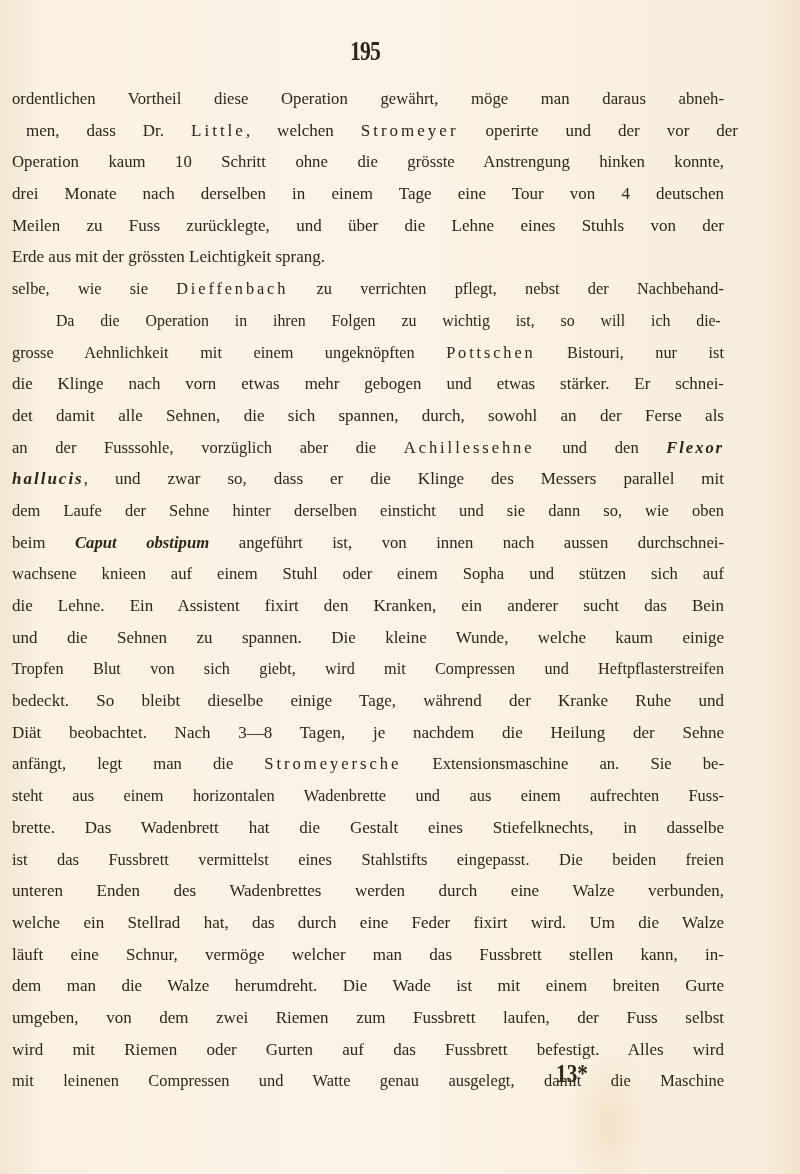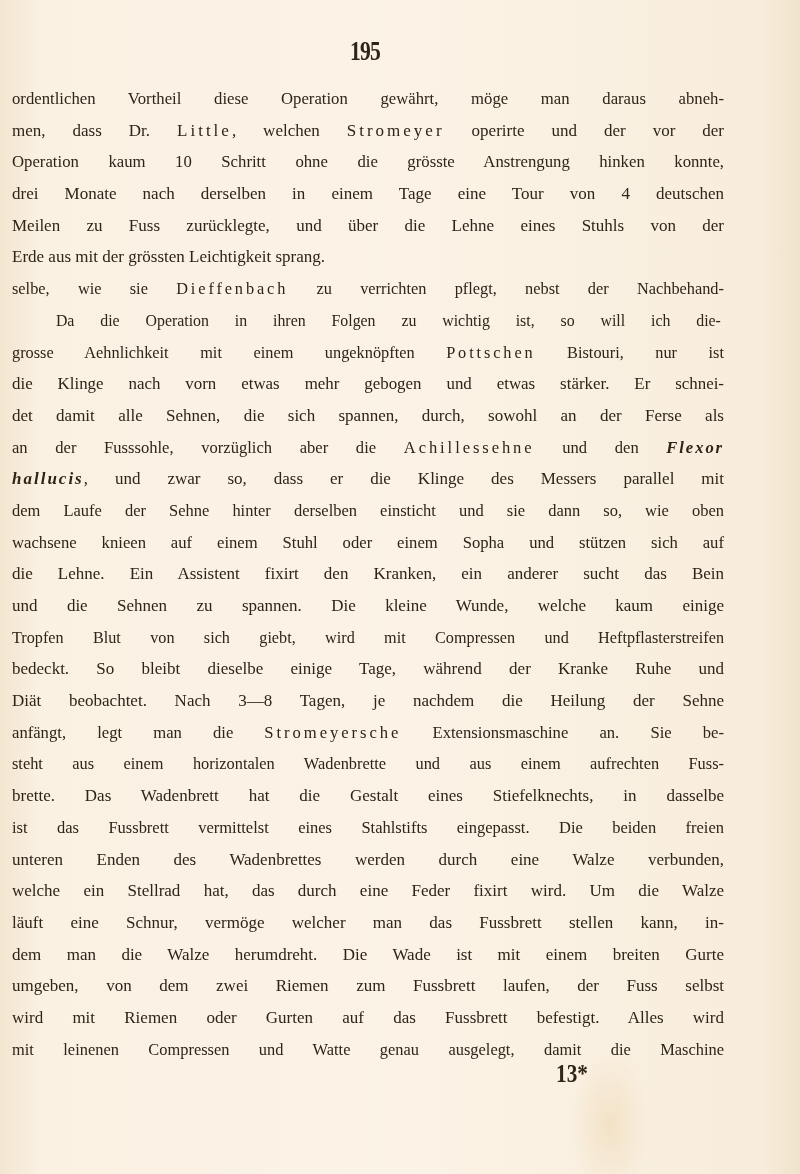--- a/index.html
+++ b/index.html
@@ -66,33 +66,34 @@
       transform-origin: 0 0;
     }
   </style>
 </head>
 <body>
 
 <div class="page-number">195</div>
 
 <div class="body-text" id="body-text">
     <div class="line"><span class="inner" style="width: 724.547px; display: inline-block; transform: scaleX(0.982683); transform-origin: 0px 0px;"><span>ordentlichen Vortheil diese Operation gewährt, möge man daraus abneh-</span></span></div>
-    <div class="line"><span class="inner" style="width: 712px; display: inline-block;"><span>men, dass Dr. </span><span class="spaced">Little</span><span>, welchen </span><span class="spaced">Stromeyer</span><span> operirte und der vor der</span></span></div>
+    <div class="line"><span class="inner" style="width: 712px; display: inline-block; margin-left: 14px;"><span>men, dass Dr. </span><span class="spaced">Little</span><span>, welchen </span><span class="spaced">Stromeyer</span><span> operirte und der vor der</span></span></div>
     <div class="line"><span class="inner" style="width: 723.5px; display: inline-block; transform: scaleX(0.984105); transform-origin: 0px 0px;"><span>Operation kaum 10 Schritt ohne die grösste Anstrengung hinken konnte,</span></span></div>
     <div class="line"><span class="inner" style="width: 712px; display: inline-block;"><span>drei Monate nach derselben in einem Tage eine Tour von 4 deutschen</span></span></div>
     <div class="line"><span class="inner" style="width: 712px; display: inline-block;"><span>Meilen zu Fuss zurücklegte, und über die Lehne eines Stuhls von der</span></span></div>
     <div class="line last"><span class="inner" style="width: 712px; display: inline-block;"><span>Erde aus mit der grössten Leichtigkeit sprang.</span></span></div>
     <div class="line"><span class="inner" style="width: 741.281px; display: inline-block; transform: scaleX(0.960499); transform-origin: 0px 0px;"><span>selbe, wie sie </span><span class="spaced">Dieffenbach</span><span> zu verrichten pflegt, nebst der Nachbehand-</span></span></div>
     <div class="line indent"><span class="inner" style="width: 712px; display: inline-block; transform: scaleX(0.933989); transform-origin: 0px 0px; margin-left: 0px;"><span>Da die Operation in ihren Folgen zu wichtig ist, so will ich die-</span></span></div>
     <div class="line"><span class="inner" style="width: 741.5px; display: inline-block; transform: scaleX(0.960216); transform-origin: 0px 0px;"><span>grosse Aehnlichkeit mit einem ungeknöpften </span><span class="spaced">Pottschen</span><span> Bistouri, nur ist</span></span></div>
     <div class="line"><span class="inner" style="width: 716.438px; display: inline-block; transform: scaleX(0.993806); transform-origin: 0px 0px;"><span>die Klinge nach vorn etwas mehr gebogen und etwas stärker. Er schnei-</span></span></div>
     <div class="line"><span class="inner" style="width: 712px; display: inline-block;"><span>det damit alle Sehnen, die sich spannen, durch, sowohl an der Ferse als</span></span></div>
     <div class="line"><span class="inner" style="width: 731.422px; display: inline-block; transform: scaleX(0.973446); transform-origin: 0px 0px;"><span>an der Fusssohle, vorzüglich aber die </span><span class="spaced">Achillessehne</span><span> und den </span><span class="ital">Flexor</span></span></div>
     <div class="line"><span class="inner" style="width: 712px; display: inline-block;"><span class="ital">hallucis</span><span>, und zwar so, dass er die Klinge des Messers parallel mit</span></span></div>
     <div class="line"><span class="inner" style="width: 735.203px; display: inline-block; transform: scaleX(0.96844); transform-origin: 0px 0px;"><span>dem Laufe der Sehne hinter derselben einsticht und sie dann so, wie oben</span></span></div>
+    <div class="line"><span class="inner" style="width: 724.922px; display: inline-block; transform: scaleX(0.982175); transform-origin: 0px 0px;"><span>beim </span><span class="ital2">Caput obstipum</span><span> angeführt ist, von innen nach aussen durchschnei-</span></span></div>
     <div class="line"><span class="inner" style="width: 726.875px; display: inline-block; transform: scaleX(0.979536); transform-origin: 0px 0px;"><span>wachsene knieen auf einem Stuhl oder einem Sopha und stützen sich auf</span></span></div>
     <div class="line"><span class="inner" style="width: 712px; display: inline-block;"><span>die Lehne. Ein Assistent fixirt den Kranken, ein anderer sucht das Bein</span></span></div>
     <div class="line"><span class="inner" style="width: 712px; display: inline-block;"><span>und die Sehnen zu spannen. Die kleine Wunde, welche kaum einige</span></span></div>
     <div class="line"><span class="inner" style="width: 747.578px; display: inline-block; transform: scaleX(0.952409); transform-origin: 0px 0px;"><span>Tropfen Blut von sich giebt, wird mit Compressen und Heftpflasterstreifen</span></span></div>
     <div class="line"><span class="inner" style="width: 712px; display: inline-block;"><span>bedeckt. So bleibt dieselbe einige Tage, während der Kranke Ruhe und</span></span></div>
     <div class="line"><span class="inner" style="width: 712px; display: inline-block;"><span>Diät beobachtet. Nach 3—8 Tagen, je nachdem die Heilung der Sehne</span></span></div>
     <div class="line"><span class="inner" style="width: 727.703px; display: inline-block; transform: scaleX(0.978421); transform-origin: 0px 0px;"><span>anfängt, legt man die </span><span class="spaced">Stromeyersche</span><span> Extensionsmaschine an. Sie be-</span></span></div>
     <div class="line"><span class="inner" style="width: 739.656px; display: inline-block; transform: scaleX(0.962609); transform-origin: 0px 0px;"><span>steht aus einem horizontalen Wadenbrette und aus einem aufrechten Fuss-</span></span></div>
     <div class="line"><span class="inner" style="width: 712px; display: inline-block;"><span>brette. Das Wadenbrett hat die Gestalt eines Stiefelknechts, in dasselbe</span></span></div>
     <div class="line"><span class="inner" style="width: 734.594px; display: inline-block; transform: scaleX(0.969243); transform-origin: 0px 0px;"><span>ist das Fussbrett vermittelst eines Stahlstifts eingepasst. Die beiden freien</span></span></div>

